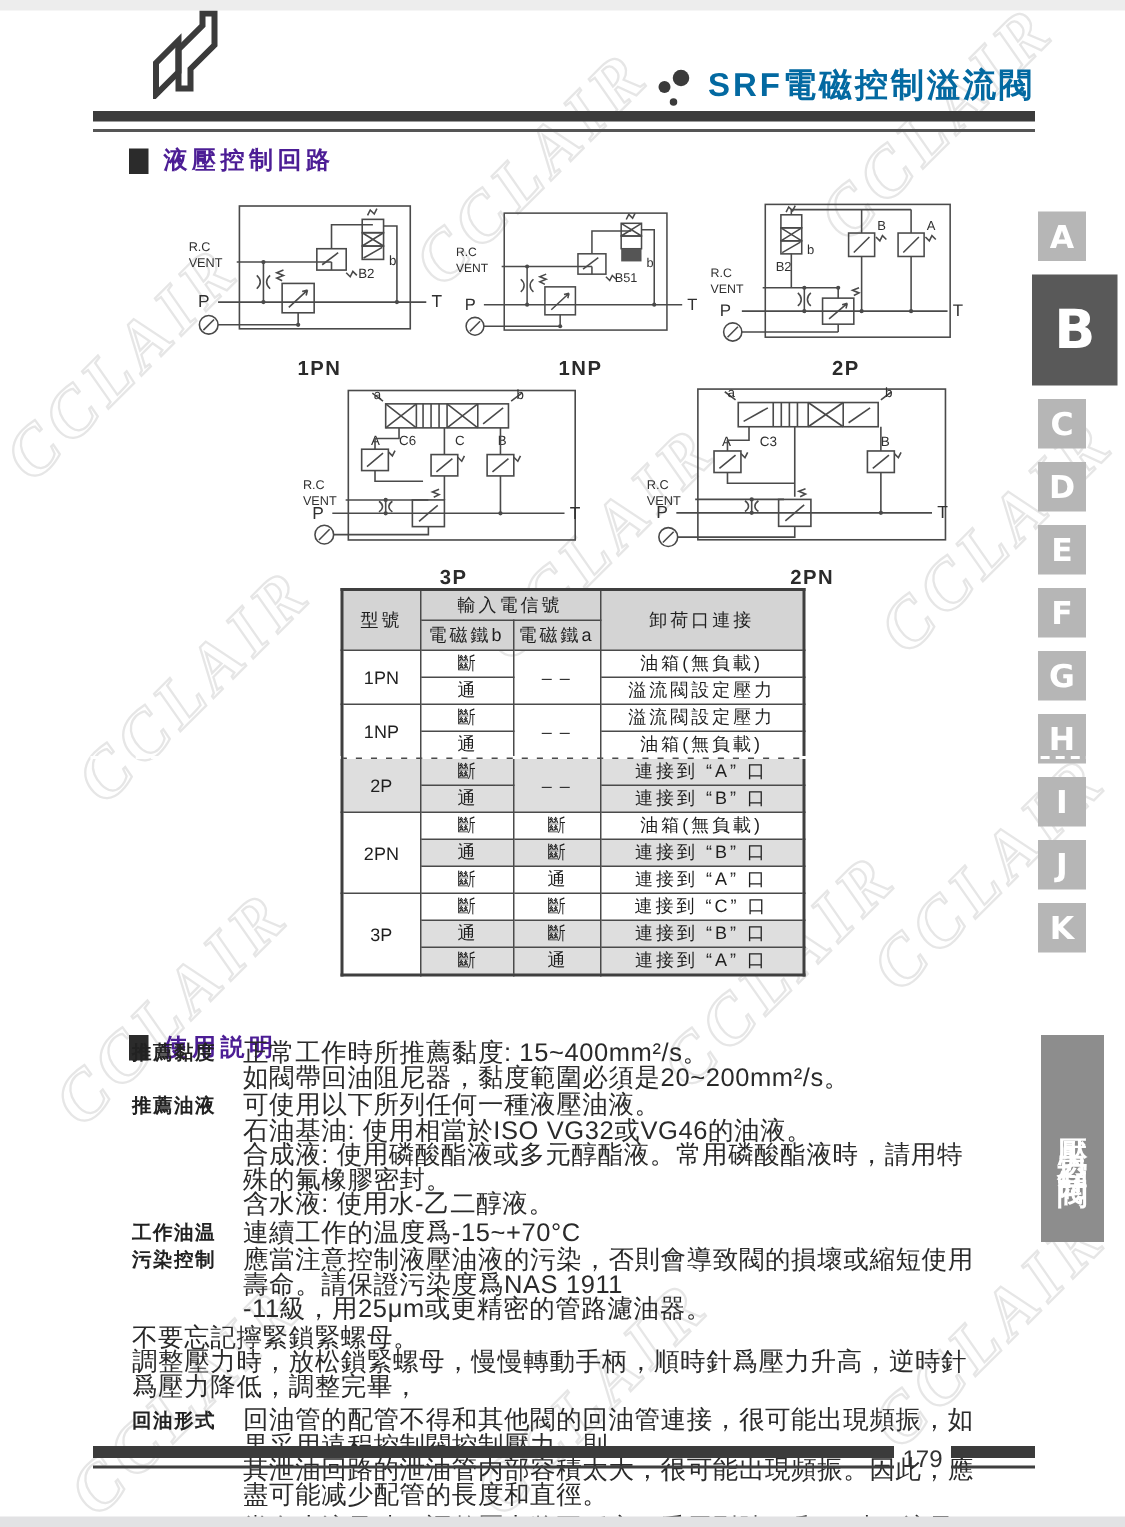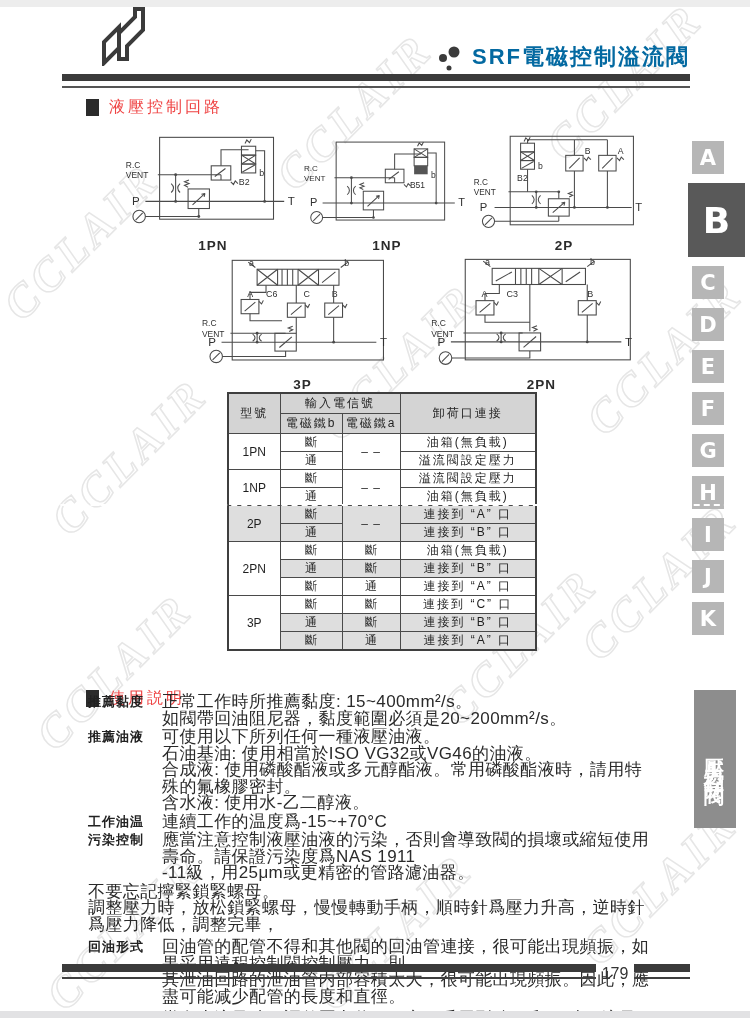--- a/index.html
+++ b/index.html
@@ -18,21 +18,21 @@
   
   #logo{position:absolute;left:92px;top:6px;}
   #title-block{position:absolute;top:42px;right:60px;display:flex;align-items:center;gap:9px;}
   #page-title{font-size:22px;font-weight:600;letter-spacing:2px;color:#0369a1;}
   .rule-thick{position:absolute;left:62px;top:74px;width:628px;height:7px;background:#3b3b3b;}
   .rule-thin{position:absolute;left:62px;top:86px;width:628px;height:2px;background:#555;}
 
   
   .sec-head{position:absolute;left:86px;display:flex;align-items:center;}
   .bullet{display:inline-block;width:13px;height:17px;background:#2b2b2b;margin-right:10px;}
-  .sec-title{font-size:16px;font-weight:normal;letter-spacing:3px;color:#ef4444;}
+  .sec-title{font-size:16px;font-weight:bold;letter-spacing:3px;color:#4c1d95;}
 
   
   #row1{position:absolute;top:131px;left:124px;width:530px;display:flex;justify-content:space-between;align-items:flex-end;}
   #row2{position:absolute;top:254px;left:200px;display:flex;gap:24px;align-items:flex-end;}
   .diag{display:flex;flex-direction:column;align-items:center;}
   .diag-title{font-size:13.5px;font-weight:bold;letter-spacing:1px;margin-top:1px;color:#2b2b2b;}
   .dln{stroke:#4a4a4a;stroke-width:1.2;fill:none;}
   .dfill{fill:#4a4a4a;}
   .dtx{fill:#303030;font-size:10px;font-family:"Liberation Sans",sans-serif;}
   .dtx-s{fill:#303030;font-size:9.5px;font-family:"Liberation Sans",sans-serif;}

